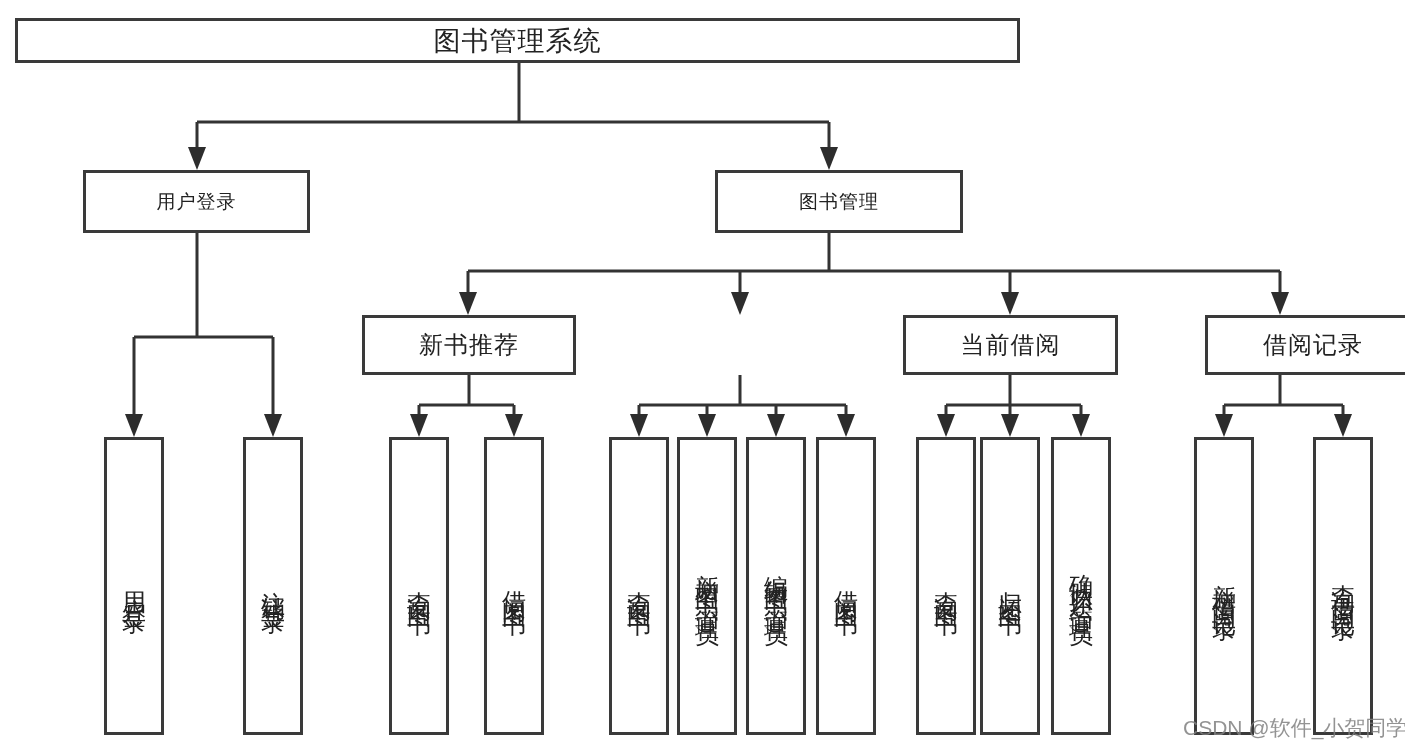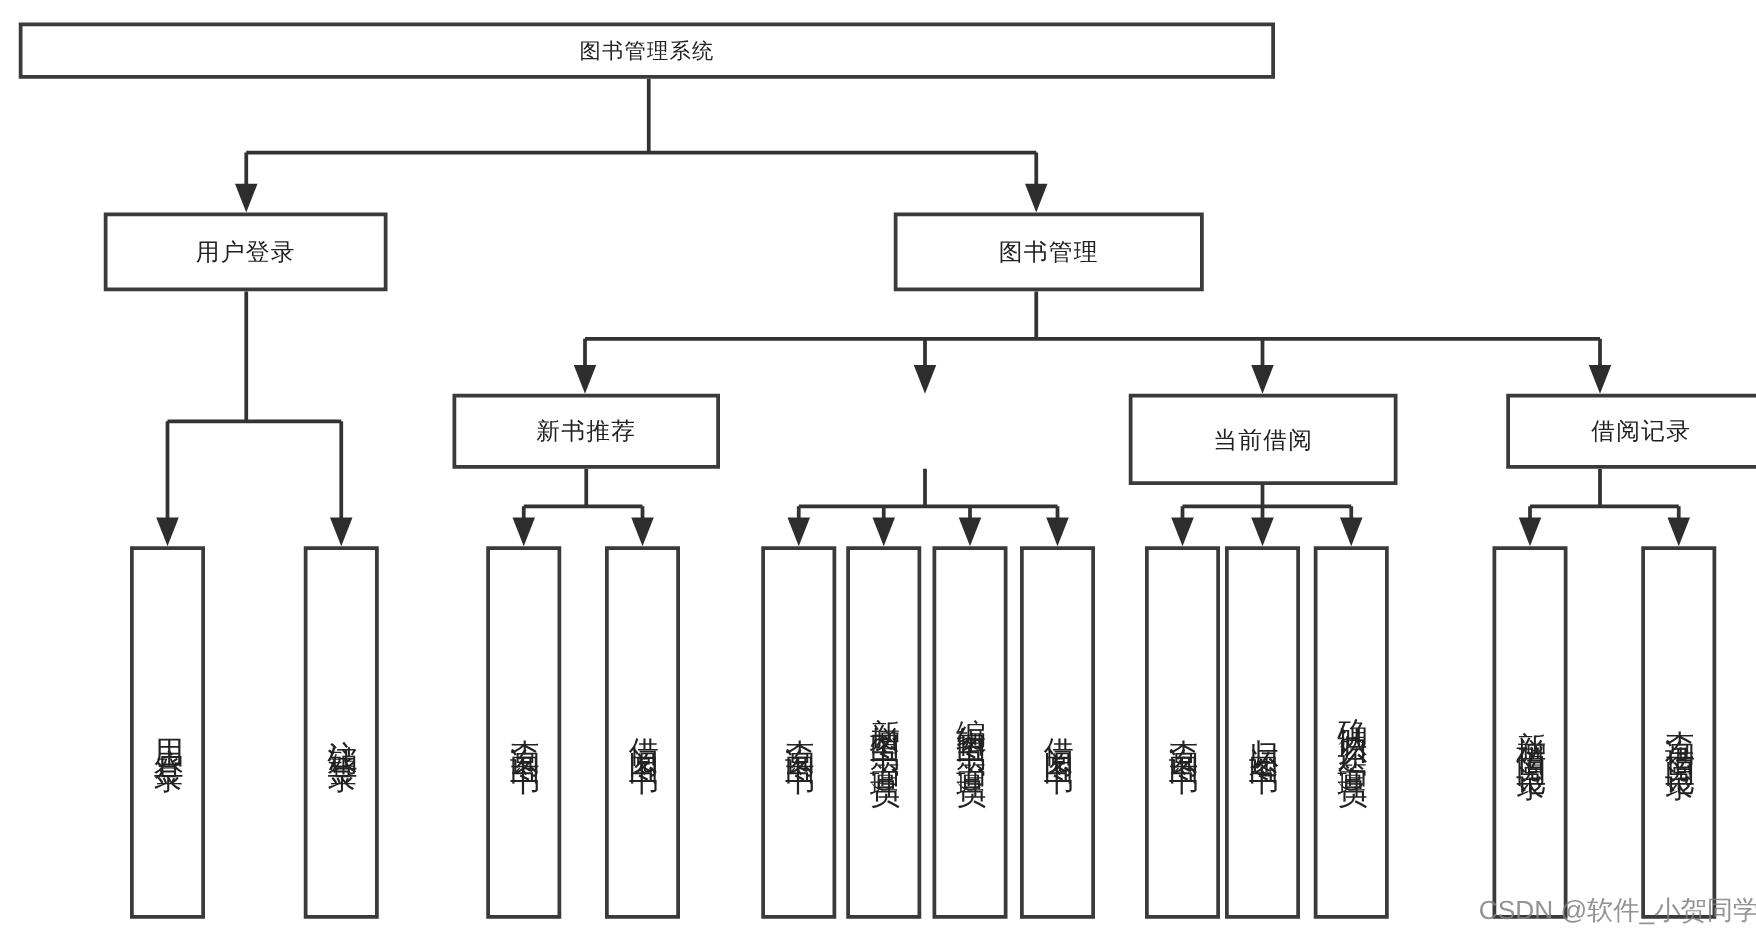--- a/index.html
+++ b/index.html
@@ -26,23 +26,23 @@
     box-sizing: border-box;
     border: 3px solid #3a3a3a;
     background: #ffffff;
     display: flex;
     align-items: center;
     justify-content: center;
     color: #222222;
     z-index: 2;
   }
   .node span { white-space: nowrap; }
-  .root-node span  { font-size: 17px; letter-spacing: 1px; }
+  .root-node span  { font-size: 27px; letter-spacing: 1px; }
   .l2-node span    { font-size: 19px; letter-spacing: 1px; }
-  .l3-node span    { font-size: 19px; letter-spacing: 1px; }
+  .l3-node span    { font-size: 24px; letter-spacing: 1px; }
   .leaf-node span {
     writing-mode: vertical-rl;
     font-size: 24px;
     letter-spacing: 7px;
     white-space: nowrap;
   }
   #watermark {
     position: absolute;
     left: 1183px;
     top: 714px;
@@ -95,21 +95,21 @@
   <div class="node l2-node" style="left:83px;top:170px;width:227px;height:63px">
     <span>用户登录</span>
   </div>
   <div class="node l2-node" style="left:715px;top:170px;width:248px;height:63px">
     <span>图书管理</span>
   </div>
 
   <div class="node l3-node" style="left:362px;top:315px;width:214px;height:60px">
     <span>新书推荐</span>
   </div>
-  <div class="node l3-node" style="left:903px;top:315px;width:215px;height:73px">
+  <div class="node l3-node" style="left:903px;top:315px;width:215px;height:60px">
     <span>当前借阅</span>
   </div>
   <div class="node l3-node" style="left:1205px;top:315px;width:216px;height:60px">
     <span>借阅记录</span>
   </div>
 
   <div class="node leaf-node" style="left:104px;top:437px;width:60px;height:298px">
     <span>用户登录</span>
   </div>
   <div class="node leaf-node" style="left:243px;top:437px;width:60px;height:298px">

